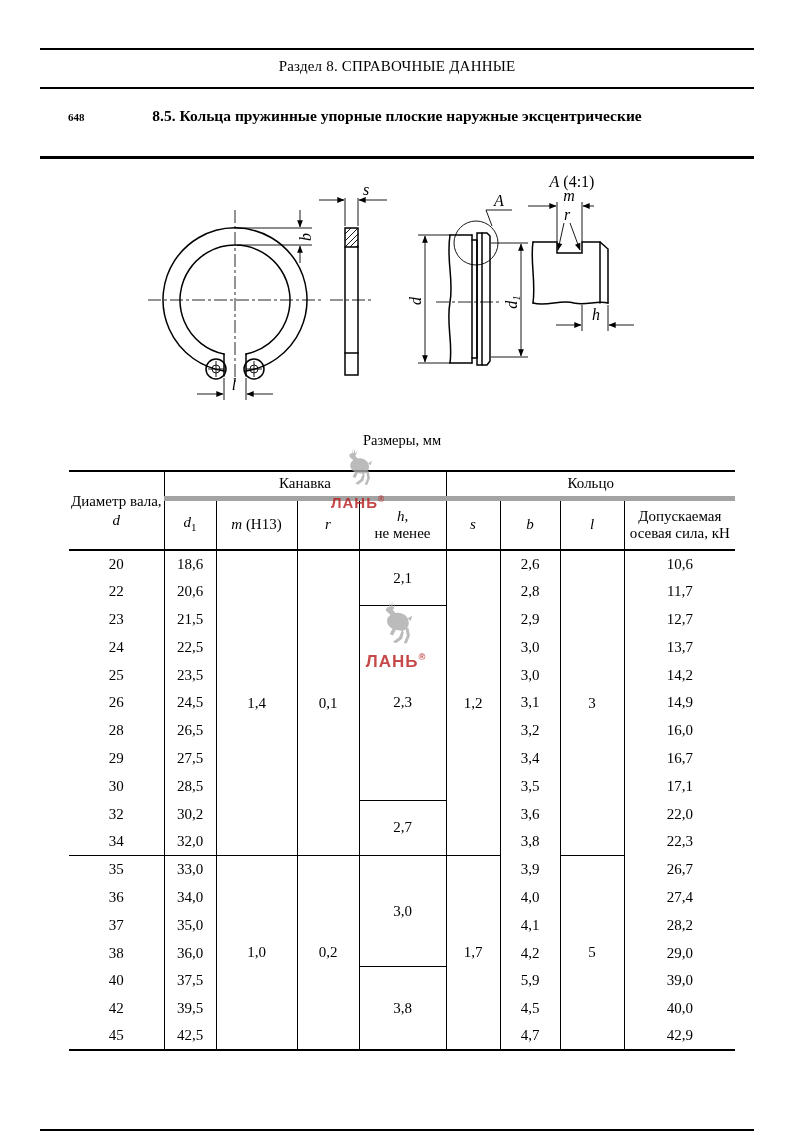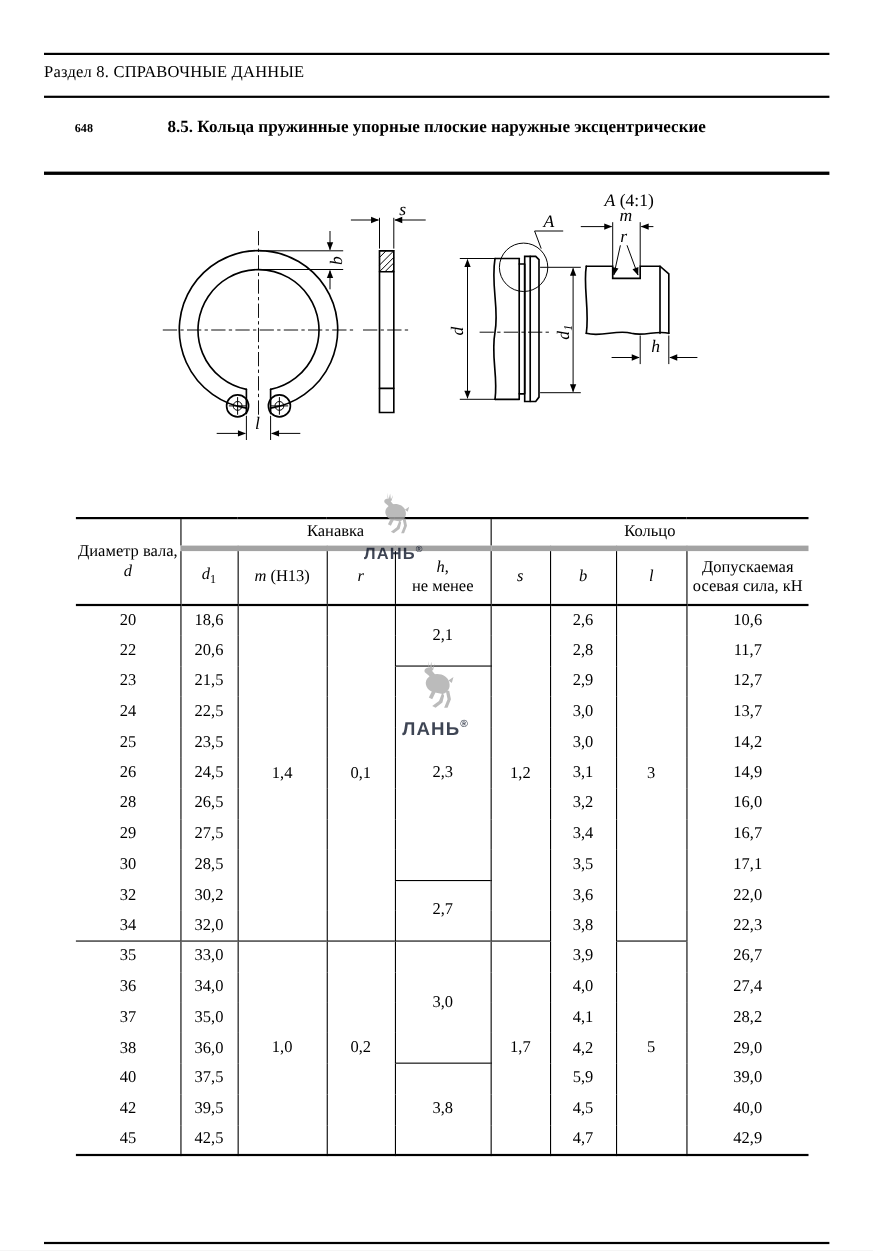--- a/index.html
+++ b/index.html
@@ -5,36 +5,36 @@
   html,body{margin:0;padding:0;background:#e8e8e8;}
   .page{
     position:relative;width:794px;height:1137px;background:#ffffff;
     font-family:"Liberation Serif","DejaVu Serif",serif;color:#000;
     overflow:hidden;margin:0 auto;
   }
   .rule{position:absolute;background:#000;}
   
   .running{position:absolute;left:40px;top:56px;width:714px;height:26px;}
   .pagenum{position:absolute;left:28px;top:16px;font-size:11px;font-weight:bold;margin-top:39px;}
-  .running-title{position:absolute;left:0;right:0;top:2px;text-align:left;font-size:15px;letter-spacing:.2px;}
+  .running-title{position:absolute;left:0;right:0;top:2px;text-align:center;font-size:15px;letter-spacing:.2px;}
   
   .sect-title{position:absolute;left:40px;top:106px;width:714px;text-align:center;
     font-weight:bold;font-size:15.5px;line-height:20px;}
   
   .units{position:absolute;left:69px;top:432px;width:666px;text-align:center;font-size:14.5px;}
   
   .figure{position:absolute;left:100px;top:168px;width:560px;height:250px;}
   .figure svg{display:block;width:560px;height:250px;}
   .fig-line{stroke:#000;stroke-width:1.5;fill:none;stroke-linecap:round;}
   .fig-thin{stroke:#000;stroke-width:0.9;fill:none;}
   .fig-center{stroke:#000;stroke-width:0.85;fill:none;stroke-dasharray:13 3 3 3;}
   .fig-text{font-family:"Liberation Serif","DejaVu Serif",serif;font-size:16px;font-style:italic;fill:#000;}
   .fig-text-up{font-style:normal;}
   
-  .wm{position:absolute;color:#0f172a;opacity:.8;text-align:center;z-index:5;pointer-events:none;}
+  .wm{position:absolute;color:#b91c1c;opacity:.8;text-align:center;z-index:5;pointer-events:none;}
   .wm .wm-text{font-family:"Liberation Sans","DejaVu Sans",sans-serif;font-weight:bold;letter-spacing:1px;}
   .wm sup{font-size:.55em;}
   
   .dim-table{
     position:absolute;left:69px;top:470px;width:666px;
     border-collapse:collapse;table-layout:fixed;
     font-size:15px;
     border-top:2.2px solid #000;border-bottom:2.2px solid #000;
   }
   .dim-table th,.dim-table td{
@@ -155,20 +155,21 @@
         <path class="fig-thin" marker-end="url(#ar)" d="M470 55 L480 82"></path>
 
         <path class="fig-thin" d="M482 137 V163 M508 137 V163"></path>
         <path class="fig-thin" marker-end="url(#ar)" d="M456 157 L481 157"></path>
         <path class="fig-thin" marker-end="url(#ar)" d="M534 157 L509 157"></path>
         <text class="fig-text" x="496" y="152" text-anchor="middle">h</text>
       </g>
     </svg>
   </div>
 
+  <div class="units">Размеры, мм</div>
 
   <table class="dim-table" id="dim-table">
     <colgroup>
       <col style="width:95px">
         <col style="width:52px">
         <col style="width:81px">
       <col style="width:62px">
         <col style="width:87px">
         <col style="width:54px">
       <col style="width:60px">

